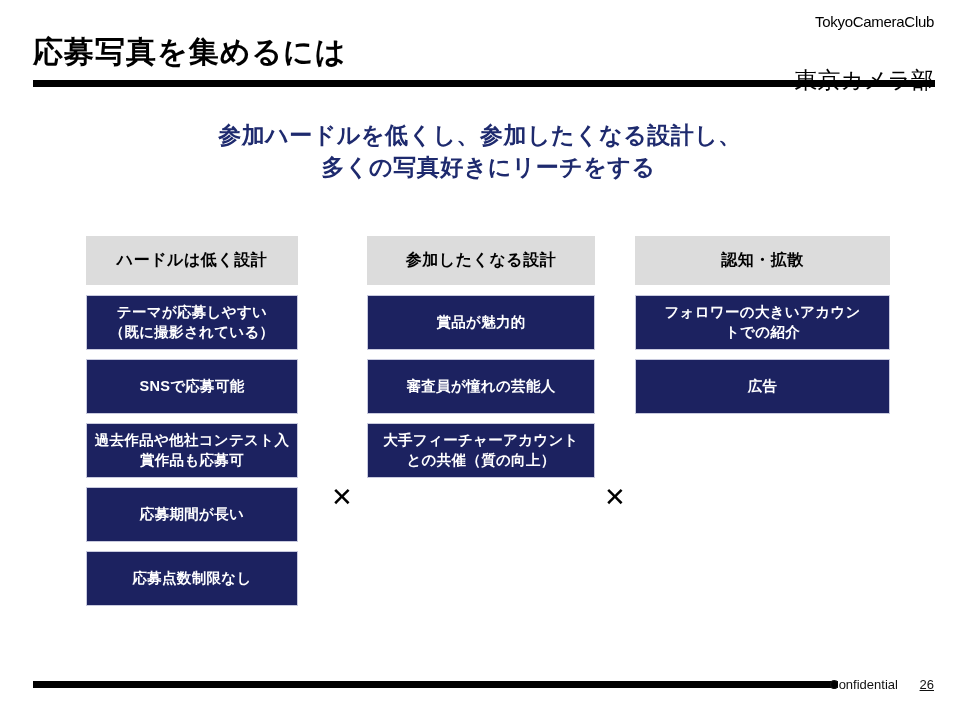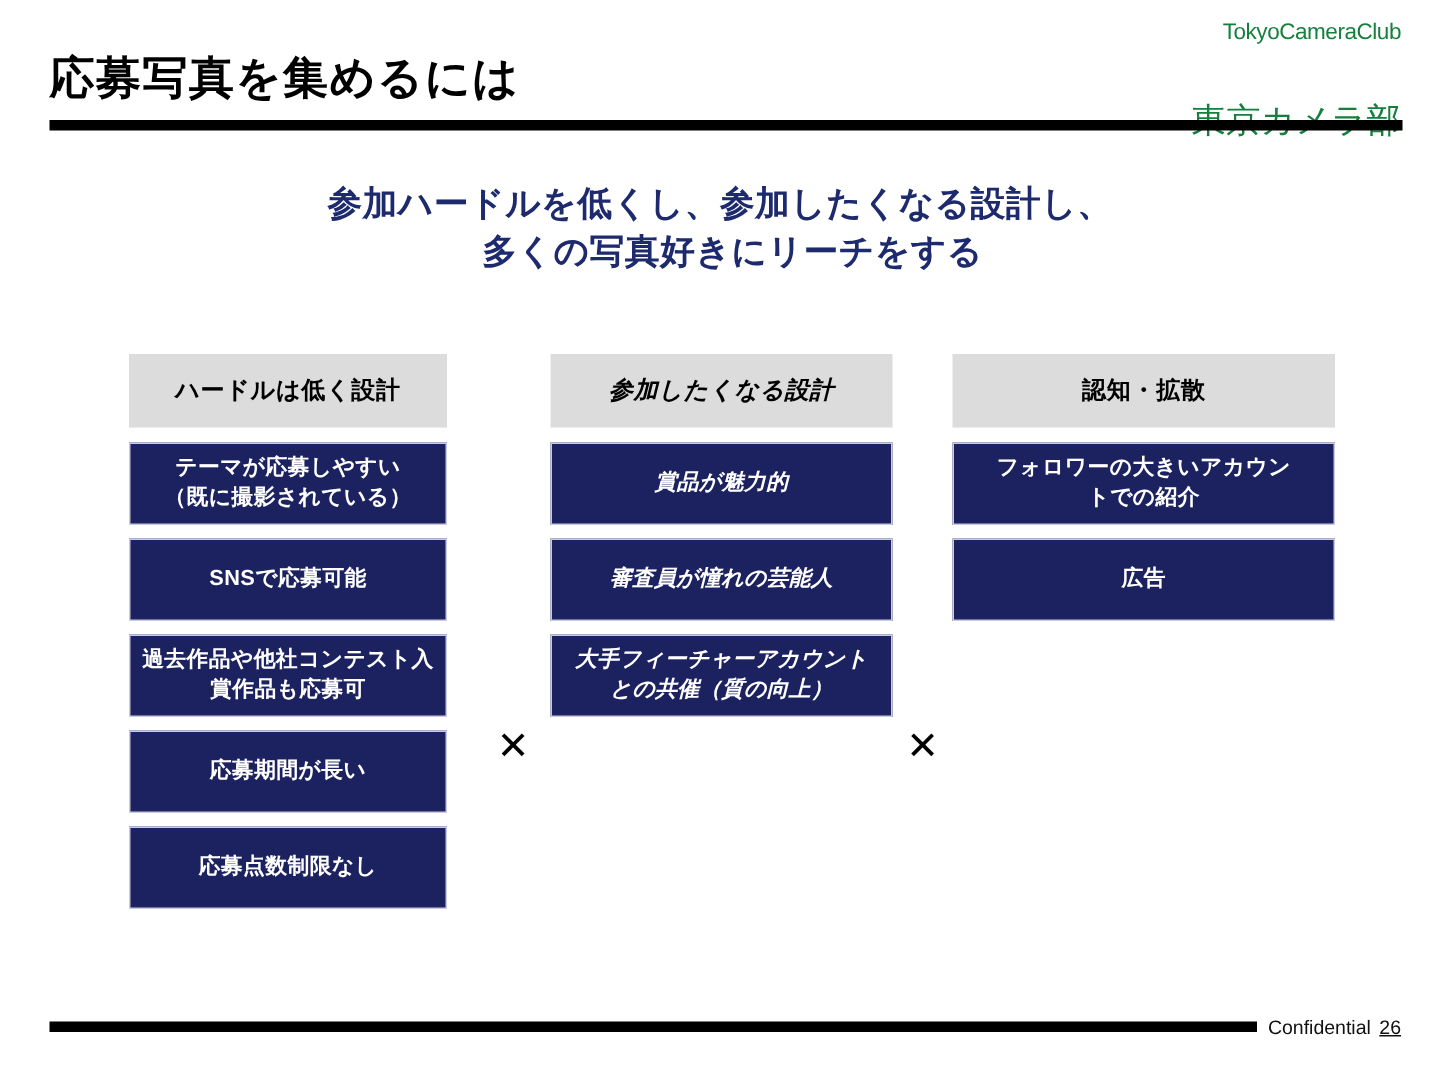--- a/index.html
+++ b/index.html
@@ -32,21 +32,21 @@
     letter-spacing: 1px;
     color: #000;
     white-space: nowrap;
   }
   .logo {
     position: absolute;
     right: 26px;
     top: 14px;
     text-align: right;
     line-height: 1.05;
-    color: #15803d;
+    color: #000000;
   }
   .logo-en {
     font-size: 15px;
     letter-spacing: -0.3px;
     font-weight: normal;
     white-space: nowrap;
   }
   .logo-jp {
     font-size: 23px;
     letter-spacing: 0px;
@@ -84,21 +84,21 @@
     left: 0;
     top: 236px;
     width: 960px;
     height: 400px;
   }
   .col {
     position: absolute;
     top: 0;
   }
   .col-1 { left: 86px;  width: 212px; }
-  .col-2 { left: 367px; width: 228px; font-style: italic; }
+  .col-2 { left: 367px; width: 228px; }
   .col-3 { left: 635px; width: 255px; }
 
   .col-head {
     background: #dcdcdc;
     height: 49px;
     display: flex;
     align-items: center;
     justify-content: center;
     color: #000;
     font-size: 16px;
@@ -150,21 +150,21 @@
     background: #000;
   }
   .footer-text {
     position: absolute;
     right: 26px;
     top: 677px;
     font-size: 13px;
     color: #111;
     white-space: nowrap;
   }
-  .footer-text .page { margin-left: 2px; text-decoration: underline; }
+  .footer-text .page { margin-left: 18px; text-decoration: underline; }
 </style>
 </head>
 <body>
 
 <div class="slide">
 
   <div class="slide-title">応募写真を集めるには</div>
 
   <div class="logo">
     <div class="logo-en">TokyoCameraClub</div>

